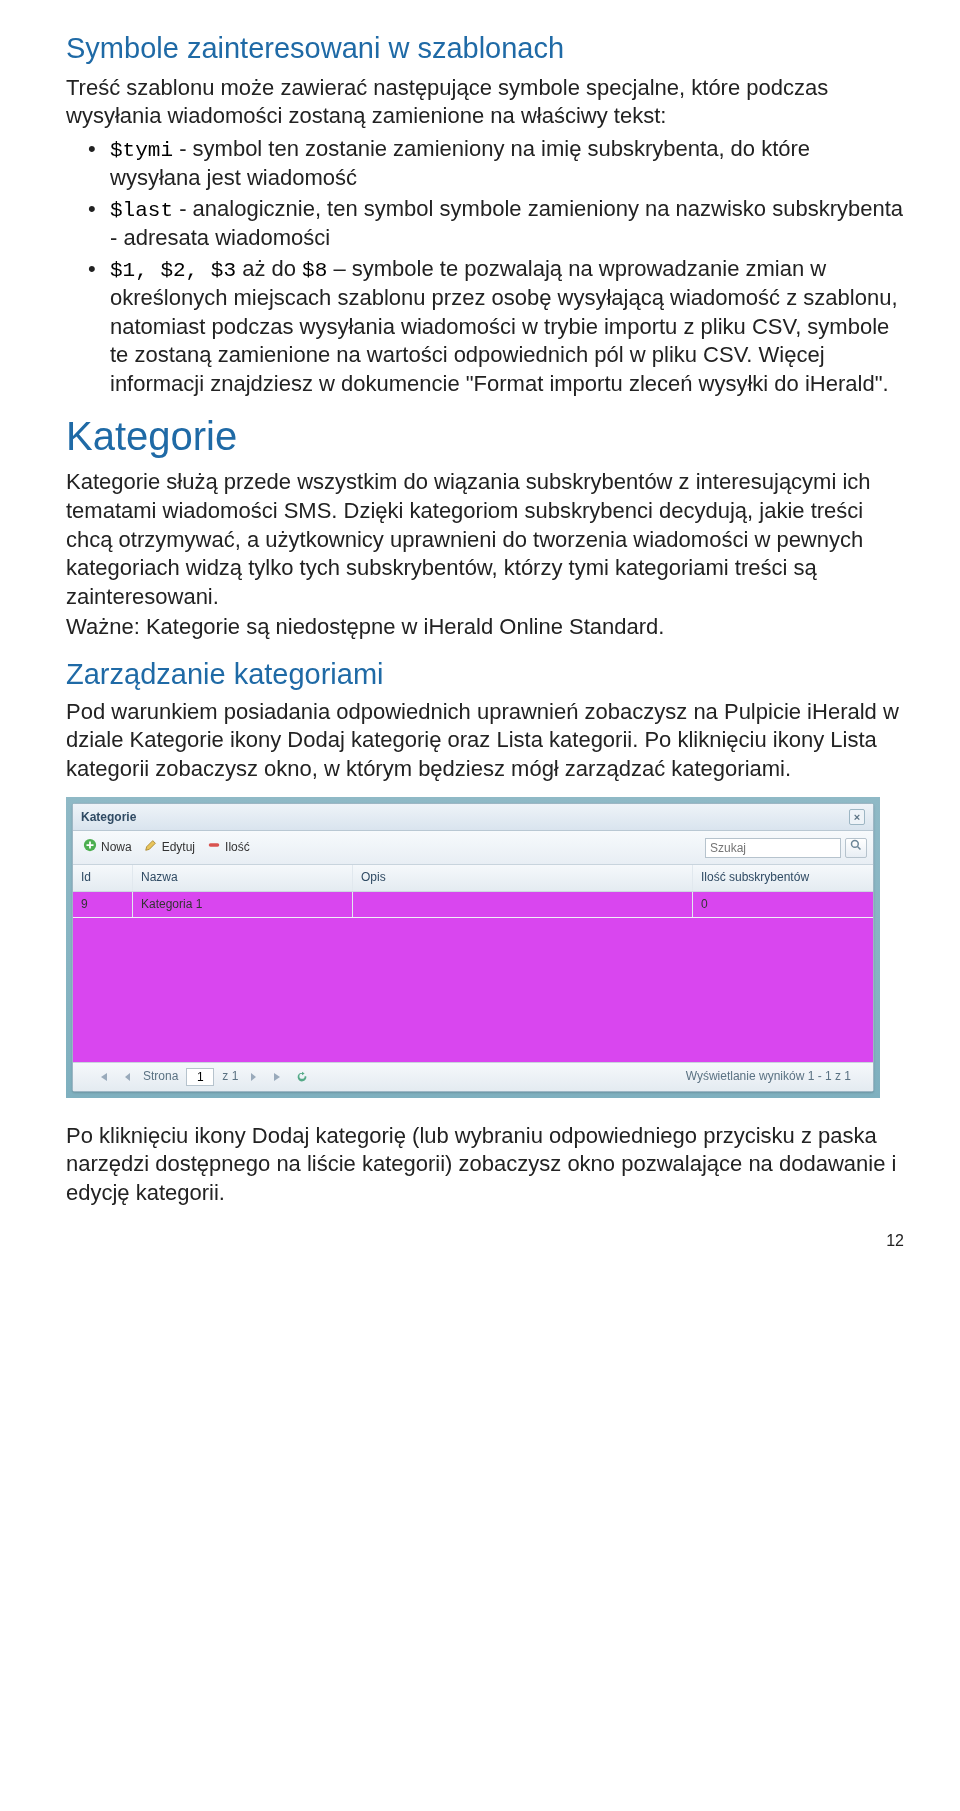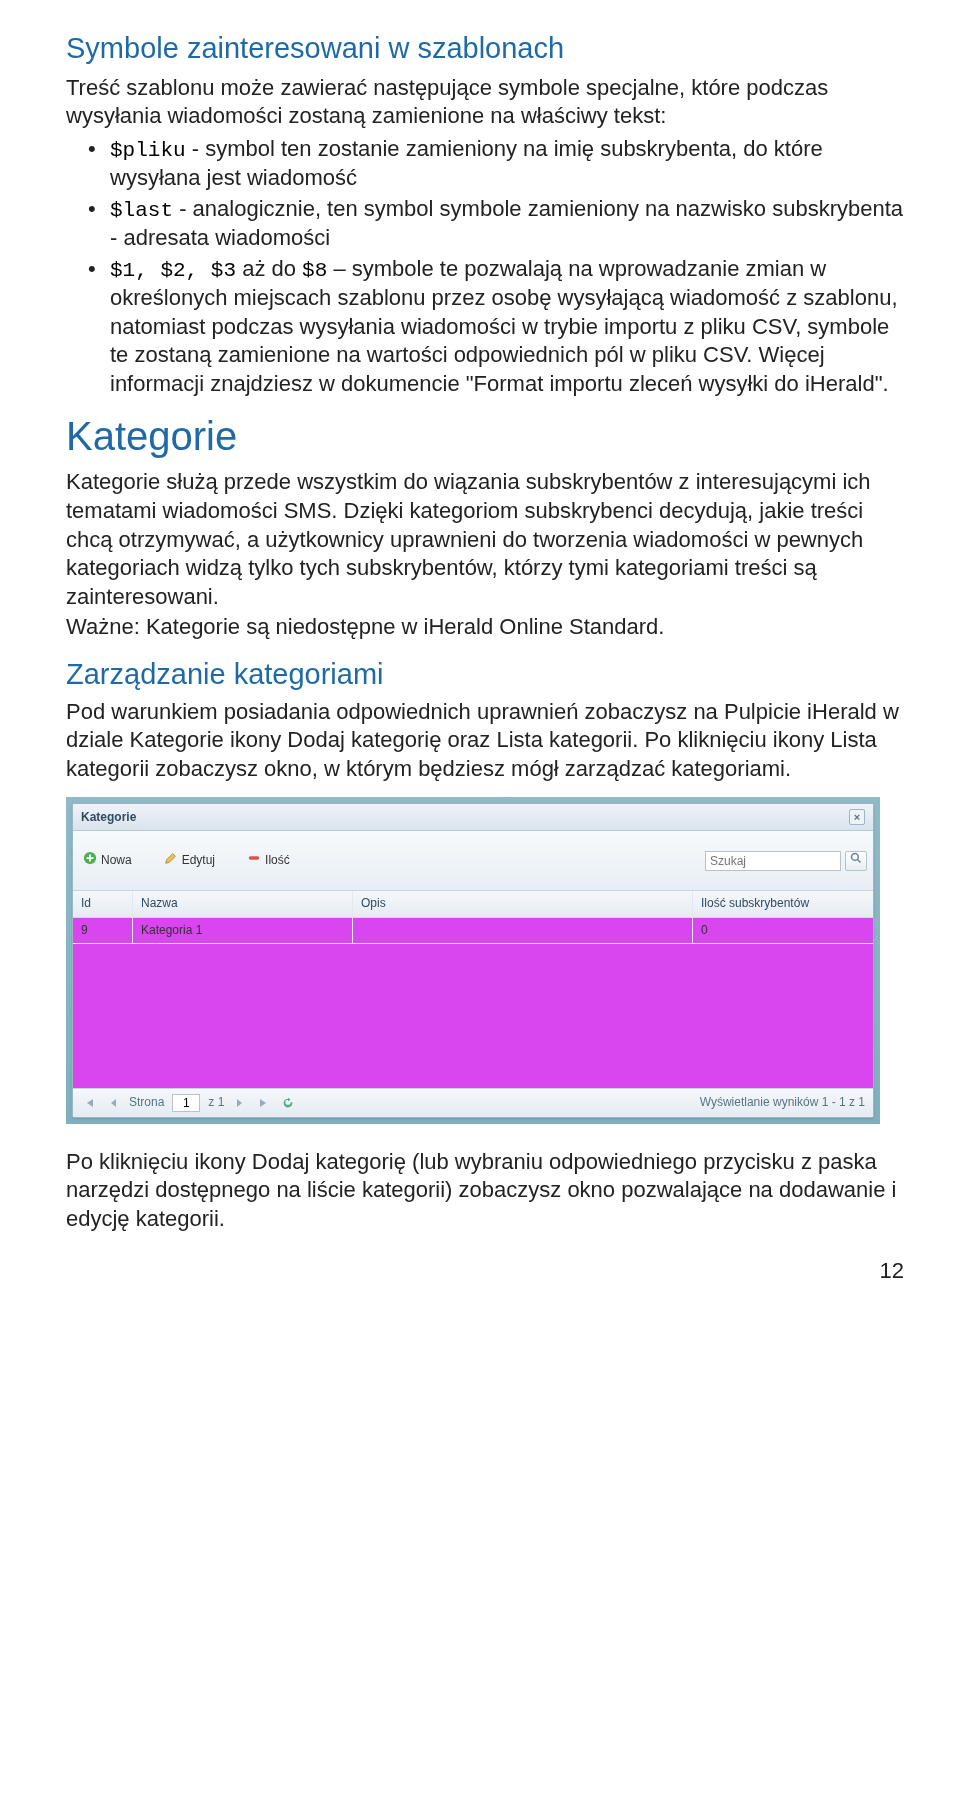--- a/index.html
+++ b/index.html
@@ -48,21 +48,21 @@
     top: 0;
     font-size: 22px;
   }
   code.mono {
     font-family: "Courier New", monospace;
     color: #000;
     font-size: 21px;
   }
   .page-num {
     text-align: right;
-    font-size: 22px;
+    font-size: 16px;
     margin-top: 24px;
   }
 
   
   .app-shell {
     width: 814px;
     margin: 14px 0 24px 0;
     background: linear-gradient(#8fb9c6, #7fb0bf);
     padding: 6px;
     font-family: Tahoma, Arial, sans-serif;
@@ -96,22 +96,22 @@
     line-height: 14px;
     text-align: center;
     color: #5b7283;
     cursor: pointer;
   }
   .app-toolbar {
     background: linear-gradient(#f7fafc, #e8eef4);
     border-bottom: 1px solid #c8d4dd;
     display: flex;
     align-items: center;
-    padding: 18px 6px;
-    gap: 24px;
+    padding: 5px 6px;
+    gap: 4px;
   }
   .tb-btn {
     display: flex;
     align-items: center;
     gap: 4px;
     padding: 2px 4px;
     cursor: pointer;
     color: #333;
   }
   .tb-btn svg { width: 14px; height: 14px; }
@@ -161,21 +161,21 @@
   .grid-row {
     display: flex;
     border-bottom: 1px solid #f0f3f6;
     color: #333;
   }
   .app-footer {
     background: linear-gradient(#f5f8fb,#e4ebf1);
     border-top: 1px solid #c8d4dd;
     display: flex;
     align-items: center;
-    padding: 5px 8px;
+    padding: 5px 22px;
     gap: 8px;
     color: #5b7283;
   }
   .pager-btn {
     width: 16px; height: 16px;
     display: inline-flex; align-items: center; justify-content: center;
     color: #9ab; cursor: default;
   }
   .pager-input {
     width: 28px; height: 18px;
@@ -189,21 +189,21 @@
 </style>
 </head>
 <body>
 
 <h2 class="sub-blue">Symbole zainteresowani w szablonach</h2>
 
 <p>Treść szablonu może zawierać następujące symbole specjalne, które podczas wysyłania wiadomości zostaną zamienione na właściwy tekst:</p>
 
 <ul class="bullets">
   <li>
-    <code class="mono">$pliku</code><span> - symbol ten zostanie zamieniony na imię subskrybenta, do które wysyłana jest wiadomość</span>
+    <code class="mono">$tymi</code><span> - symbol ten zostanie zamieniony na imię subskrybenta, do które wysyłana jest wiadomość</span>
   </li>
   <li>
     <code class="mono">$last</code><span> - analogicznie, ten symbol symbole zamieniony na nazwisko subskrybenta - adresata wiadomości</span>
   </li>
   <li>
     <code class="mono">$1, $2, $3</code><span> aż do </span><code class="mono">$8</code><span> – symbole te pozwalają na wprowadzanie zmian w określonych miejscach szablonu przez osobę wysyłającą wiadomość z szablonu, natomiast podczas wysyłania wiadomości w trybie importu z pliku CSV, symbole te zostaną zamienione na wartości odpowiednich pól w pliku CSV. Więcej informacji znajdziesz w dokumencie "Format importu zleceń wysyłki do iHerald".</span>
   </li>
 </ul>
 
 <h1 class="main-blue">Kategorie</h1>

